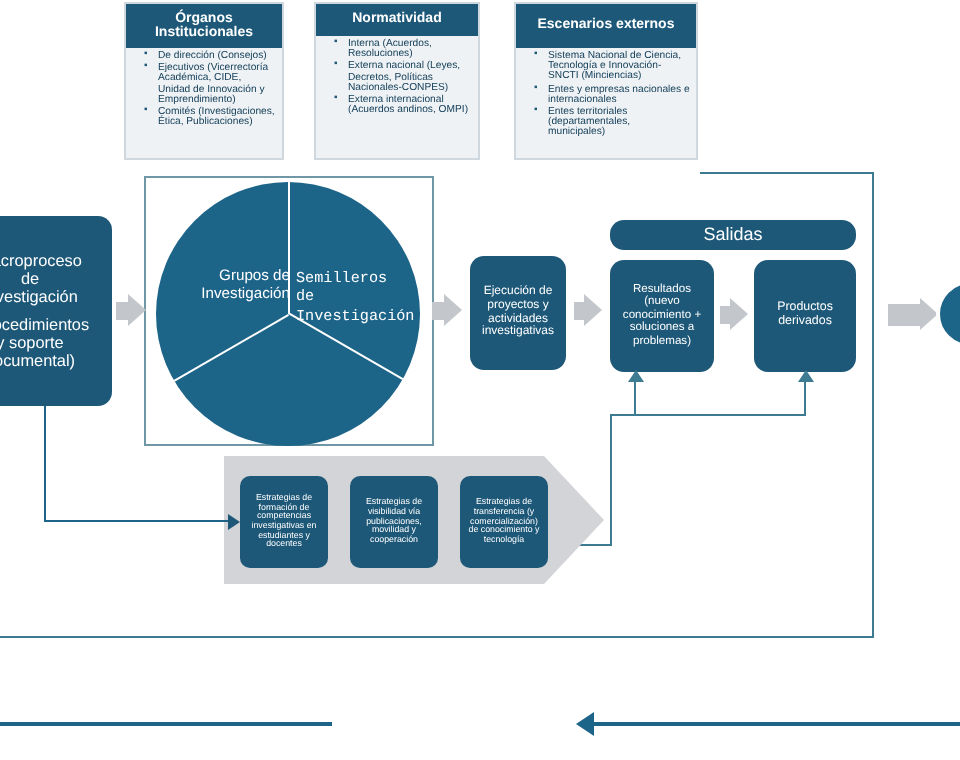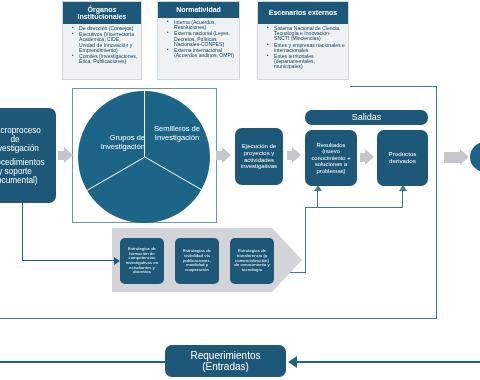--- a/index.html
+++ b/index.html
@@ -183,21 +183,21 @@
   <div class="abs chevbar" style="left:58px; top:151px; width:7px; height:9px;"></div>
   <div class="abs chev" style="left:64px; top:147px;"></div>
 
   <div class="abs pie" style="left:78px; top:91px; width:132px; height:132px;">
 
     <div class="abs pie-sep" style="left:66px; top:0px; width:1.4px; height:66px;"></div>
     <div class="abs pie-sep" style="left:66px; top:66px; width:1.4px; height:66px; transform:rotate(60deg);"></div>
     <div class="abs pie-sep" style="left:66px; top:66px; width:1.4px; height:66px; transform:rotate(-60deg);"></div>
 
     <div class="abs" style="left:4px; top:42px; width:63px; text-align:right; font-size:7.6px; line-height:1.25;">Grupos de Investigación</div>
-    <div class="abs" style="left:70px; top:33px; width:58px; text-align:center; font-size:7.6px; line-height:1.25;">Semilleros de Investigación</div>
+    <div class="abs" style="left:70px; top:45px; width:58px; font-size:7.6px; line-height:1.25;font-family:Liberation Mono, monospace;">Semilleros de Investigación</div>
   </div>
 
   <div class="abs chevbar" style="left:216px; top:151px; width:7px; height:9px;"></div>
   <div class="abs chev" style="left:222px; top:147px;"></div>
 
   <div class="abs box" style="left:235px; top:128px; width:48px; height:57px; font-size:6px;">Ejecución de proyectos y actividades investigativas</div>
 
   <div class="abs chevbar" style="left:287px; top:151px; width:6px; height:9px;"></div>
   <div class="abs chev" style="left:292px; top:147px;"></div>
 
@@ -230,19 +230,16 @@
 
   <div class="abs thickline" style="left:22px; top:203px; width:1.3px; height:58px;"></div>
   <div class="abs thickline" style="left:22px; top:260px; width:93px; height:1.3px;"></div>
   <div class="abs arrowhead-right-sm" style="left:114px; top:257px;"></div>
 
   <div class="abs chevbar" style="left:444px; top:152px; width:17px; height:11px;"></div>
   <div class="abs chev" style="left:460px; top:149px;"></div>
   <div class="abs circle-right" style="left:468px; top:140px; width:34px; height:34px;"></div>
 
   <div class="abs thickline" style="left:0px; top:361px; width:166px; height:2px;"></div>
-  <div class="abs box" style="left:165px; top:345px; width:121px; height:32px; flex-direction:column; font-size:10px;">
-    <span>Requerimientos (Entradas)</span>
-  </div>
   <div class="abs arrowhead-left" style="left:288px; top:356px;"></div>
   <div class="abs thickline" style="left:296px; top:361px; width:184px; height:2px;"></div>
 
 </div>
 
 </body></html>

